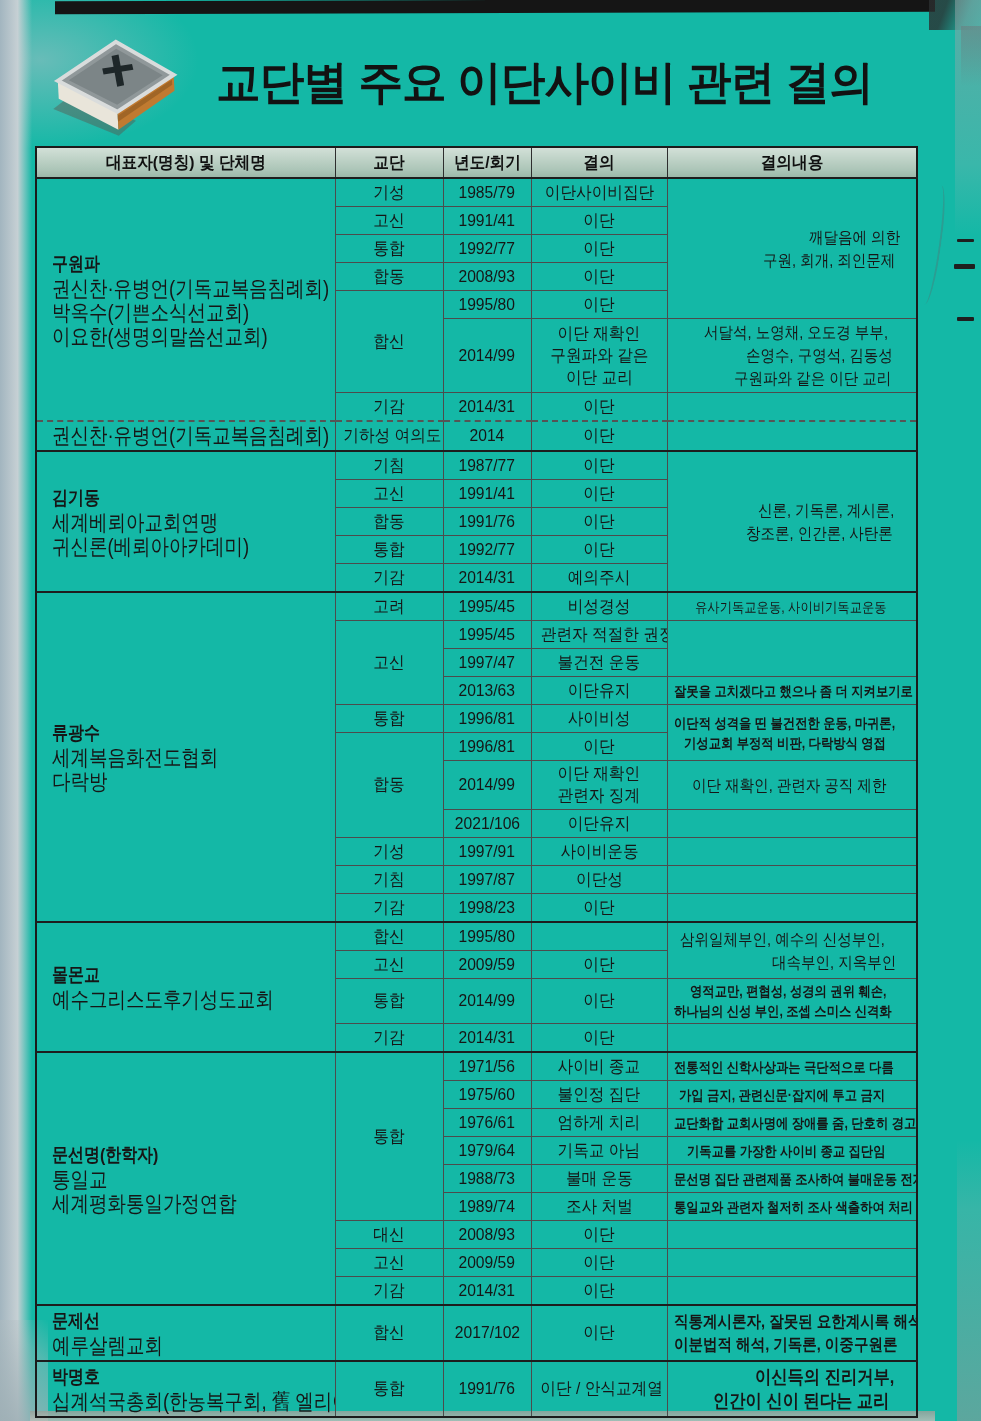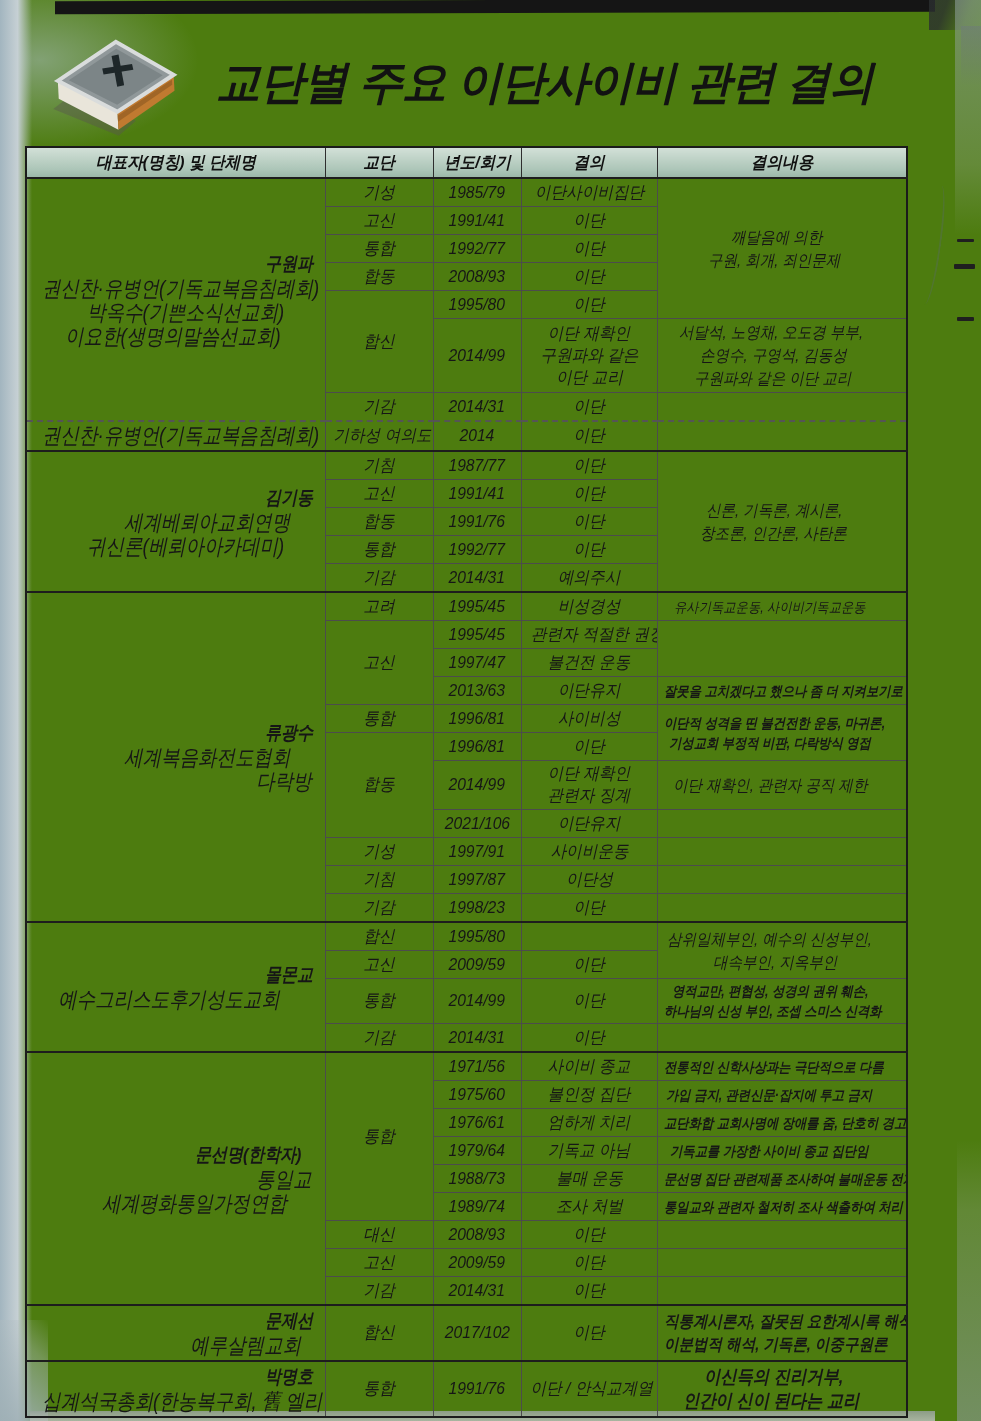--- a/index.html
+++ b/index.html
@@ -2,21 +2,21 @@
 <html><head>
 <meta charset="utf-8">
 <style>
   html,body { margin:0; padding:0; }
   body {
     font-family: "Liberation Sans", "DejaVu Sans", sans-serif;
     background:#e9e9e6;
   }
   .page {
     position:relative; width:981px; height:1421px;
-    background:#4d7c0f; overflow:hidden;font-style:italic;
+    background:#14b8a6; overflow:hidden;
   }
   
   .top-bar { position:absolute; left:55px; top:0; width:880px; height:13px;
     background:#151515; transform:rotate(-0.15deg); }
   .tr-smudge { position:absolute; right:0; top:0; width:52px; height:30px;
     background:linear-gradient(110deg,#2b2f30 30%, rgba(60,65,66,.25) 70%, transparent); opacity:.8; }
   .tr-smudge2 { position:absolute; right:0; top:26px; width:20px; height:60px;
     background:linear-gradient(180deg, rgba(70,78,80,.5), transparent); }
   .left-edge { position:absolute; left:0; top:0; width:32px; height:100%;
     background:linear-gradient(90deg,#a2b5bf,#c6d0d4 55%, rgba(247,246,242,0)); }
@@ -39,21 +39,21 @@
 
   
   .title-row { position:absolute; left:36px; top:26px; display:flex; align-items:center; }
   .book-icon { width:152px; height:114px; transform:rotate(-3deg); flex:0 0 auto; }
   .doc-title {
     margin-left:28px; font-size:46px; font-weight:600; color:#121212;
     letter-spacing:-1px; white-space:nowrap; transform:scaleX(.97); transform-origin:0 50%;
   }
 
   
-  .table-wrap { position:absolute; left:25px; top:146px; width:881px; }
+  .table-wrap { position:absolute; left:35px; top:146px; width:881px; }
   table {
     border-collapse:collapse; table-layout:fixed; width:881px;
     border:2px solid #1b1b1b; color:#161616;
   }
   col.c-group { width:299px; }
   col.c-denom { width:108px; }
   col.c-year  { width:88px;  }
   col.c-res   { width:136px; }
   col.c-content { width:250px; }
   th {
@@ -61,26 +61,26 @@
     border:1px solid #2e2e2e; font-size:17px; font-weight:bold;
     height:27px; padding:1px 2px; color:#101010;
   }
   td {
     border:1px solid #4c4c4c; text-align:center; vertical-align:middle;
     font-size:17px; line-height:22px; padding:2px 3px; height:23px; overflow:hidden;
   }
   tr.sec-first td { border-top:2px solid #1d1d1d; }
   tr.sec-first.dashed td { border-top:2px dashed #555; }
   .line { display:inline-block; white-space:nowrap; transform:scaleX(.92); }
-  td.cell-content { text-align:center; font-size:14px; line-height:20px; padding-left:6px; }
+  td.cell-content { text-align:right; font-size:14px; line-height:20px; padding-left:6px; }
   td.cell-content .line { transform:scaleX(.88); transform-origin:0 50%; }
   td.cell-content.big { font-size:16.5px; line-height:23px; }
   td.b { font-weight:bold; }
   td.xl { font-size:18.5px !important; line-height:24px !important; }
-  td.group-cell { text-align:right; padding-left:15px; vertical-align:middle; }
+  td.group-cell { text-align:left; padding-left:15px; vertical-align:middle; }
   .gline { font-size:22px; line-height:24px; }
   .gline .line { transform:scaleX(.84); transform-origin:0 50%; }
   .gline.gname { font-weight:bold; font-size:19px; line-height:26px; }
 </style>
 </head>
 <body>
 
 <div class="page">
 
   <div class="tl-wash"></div>

